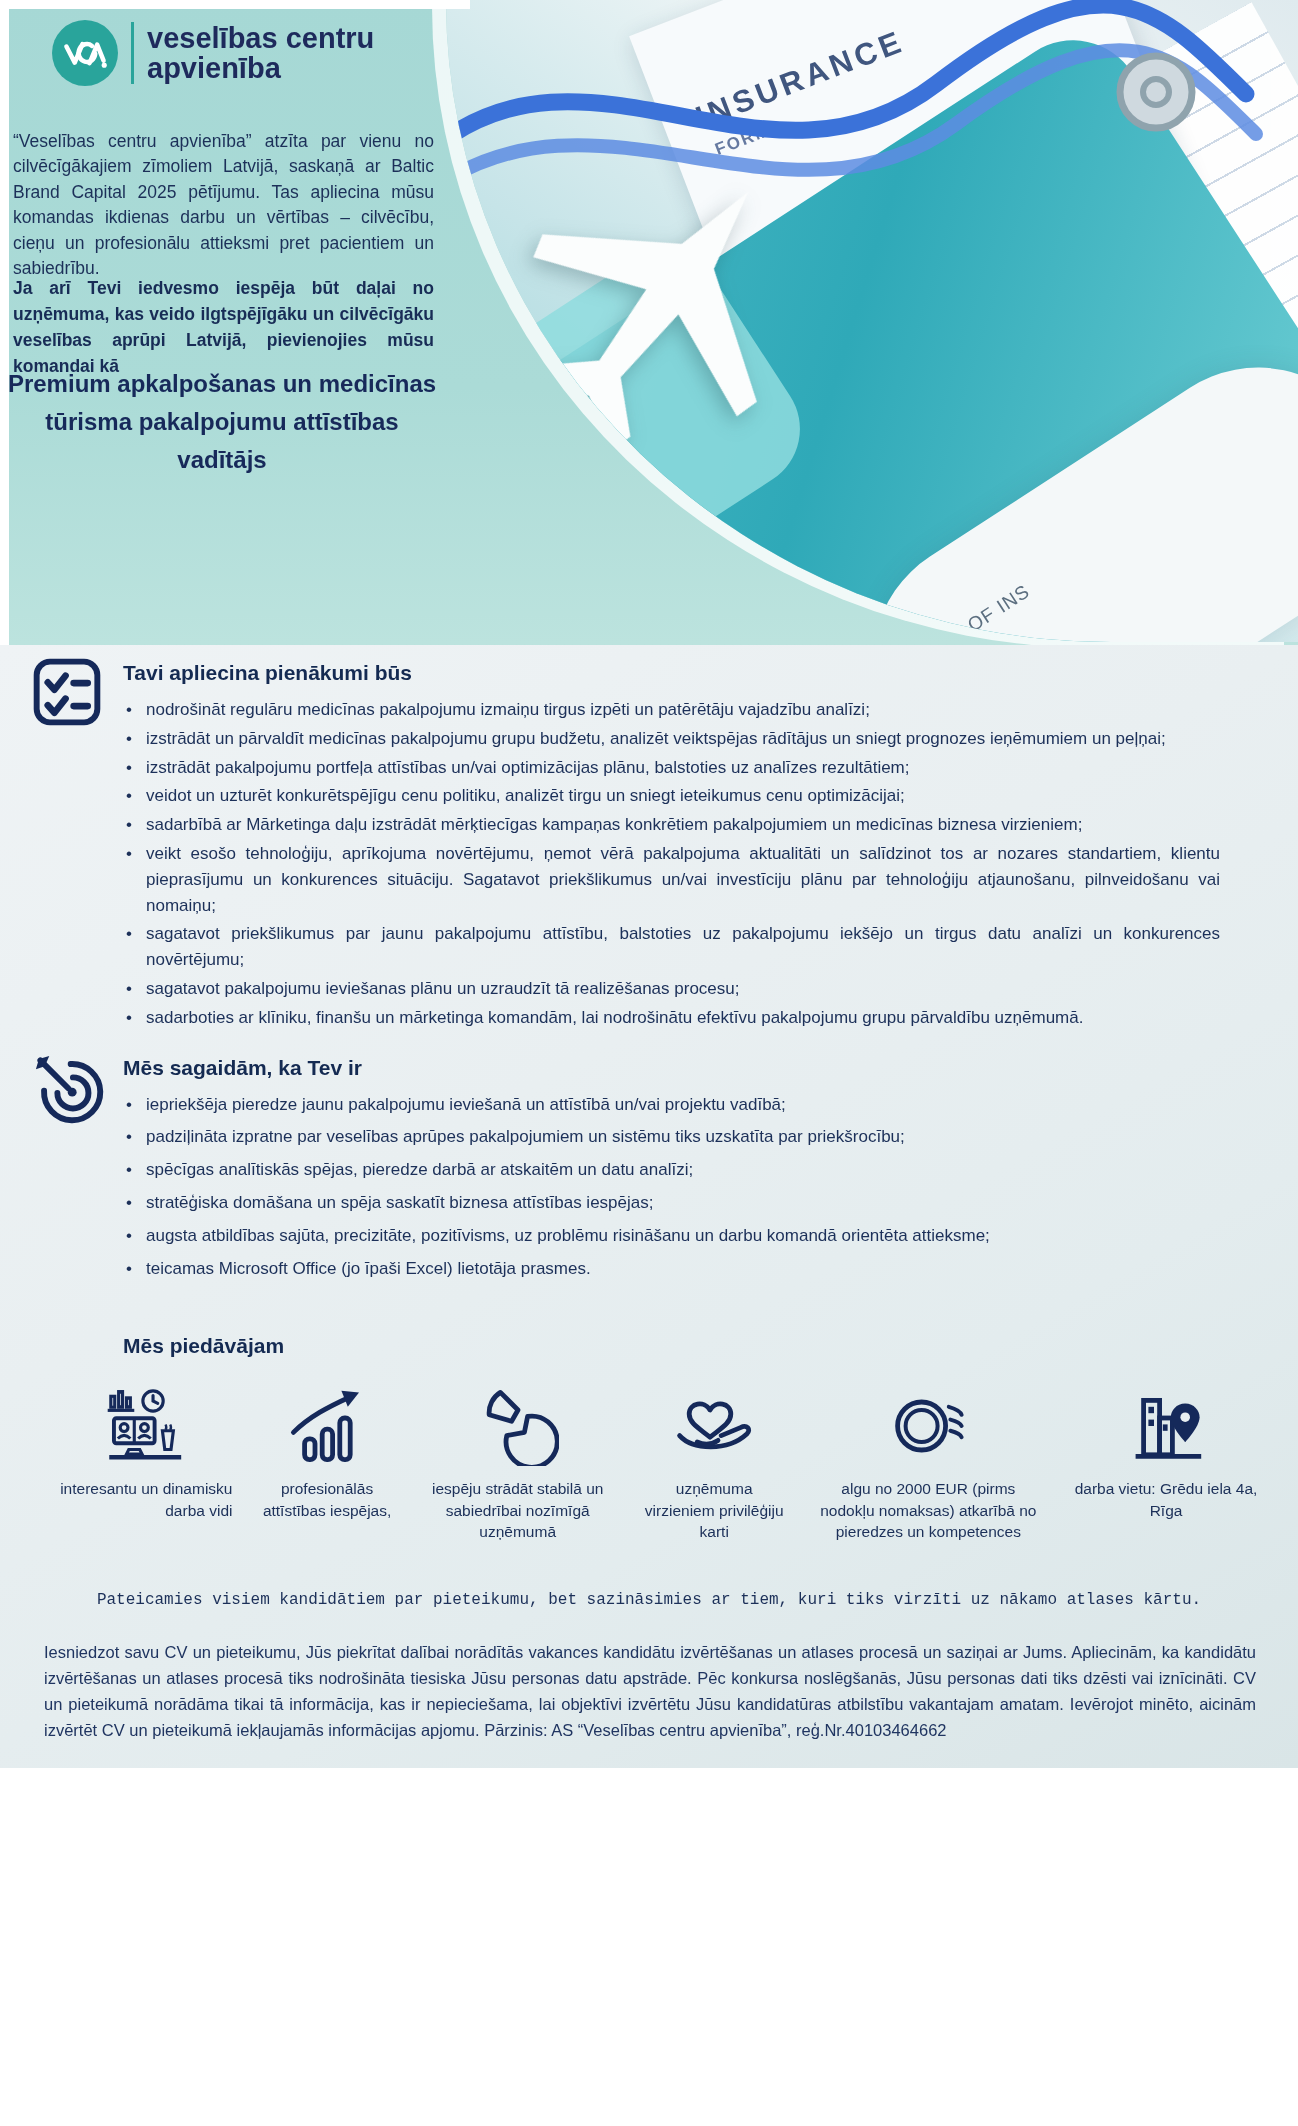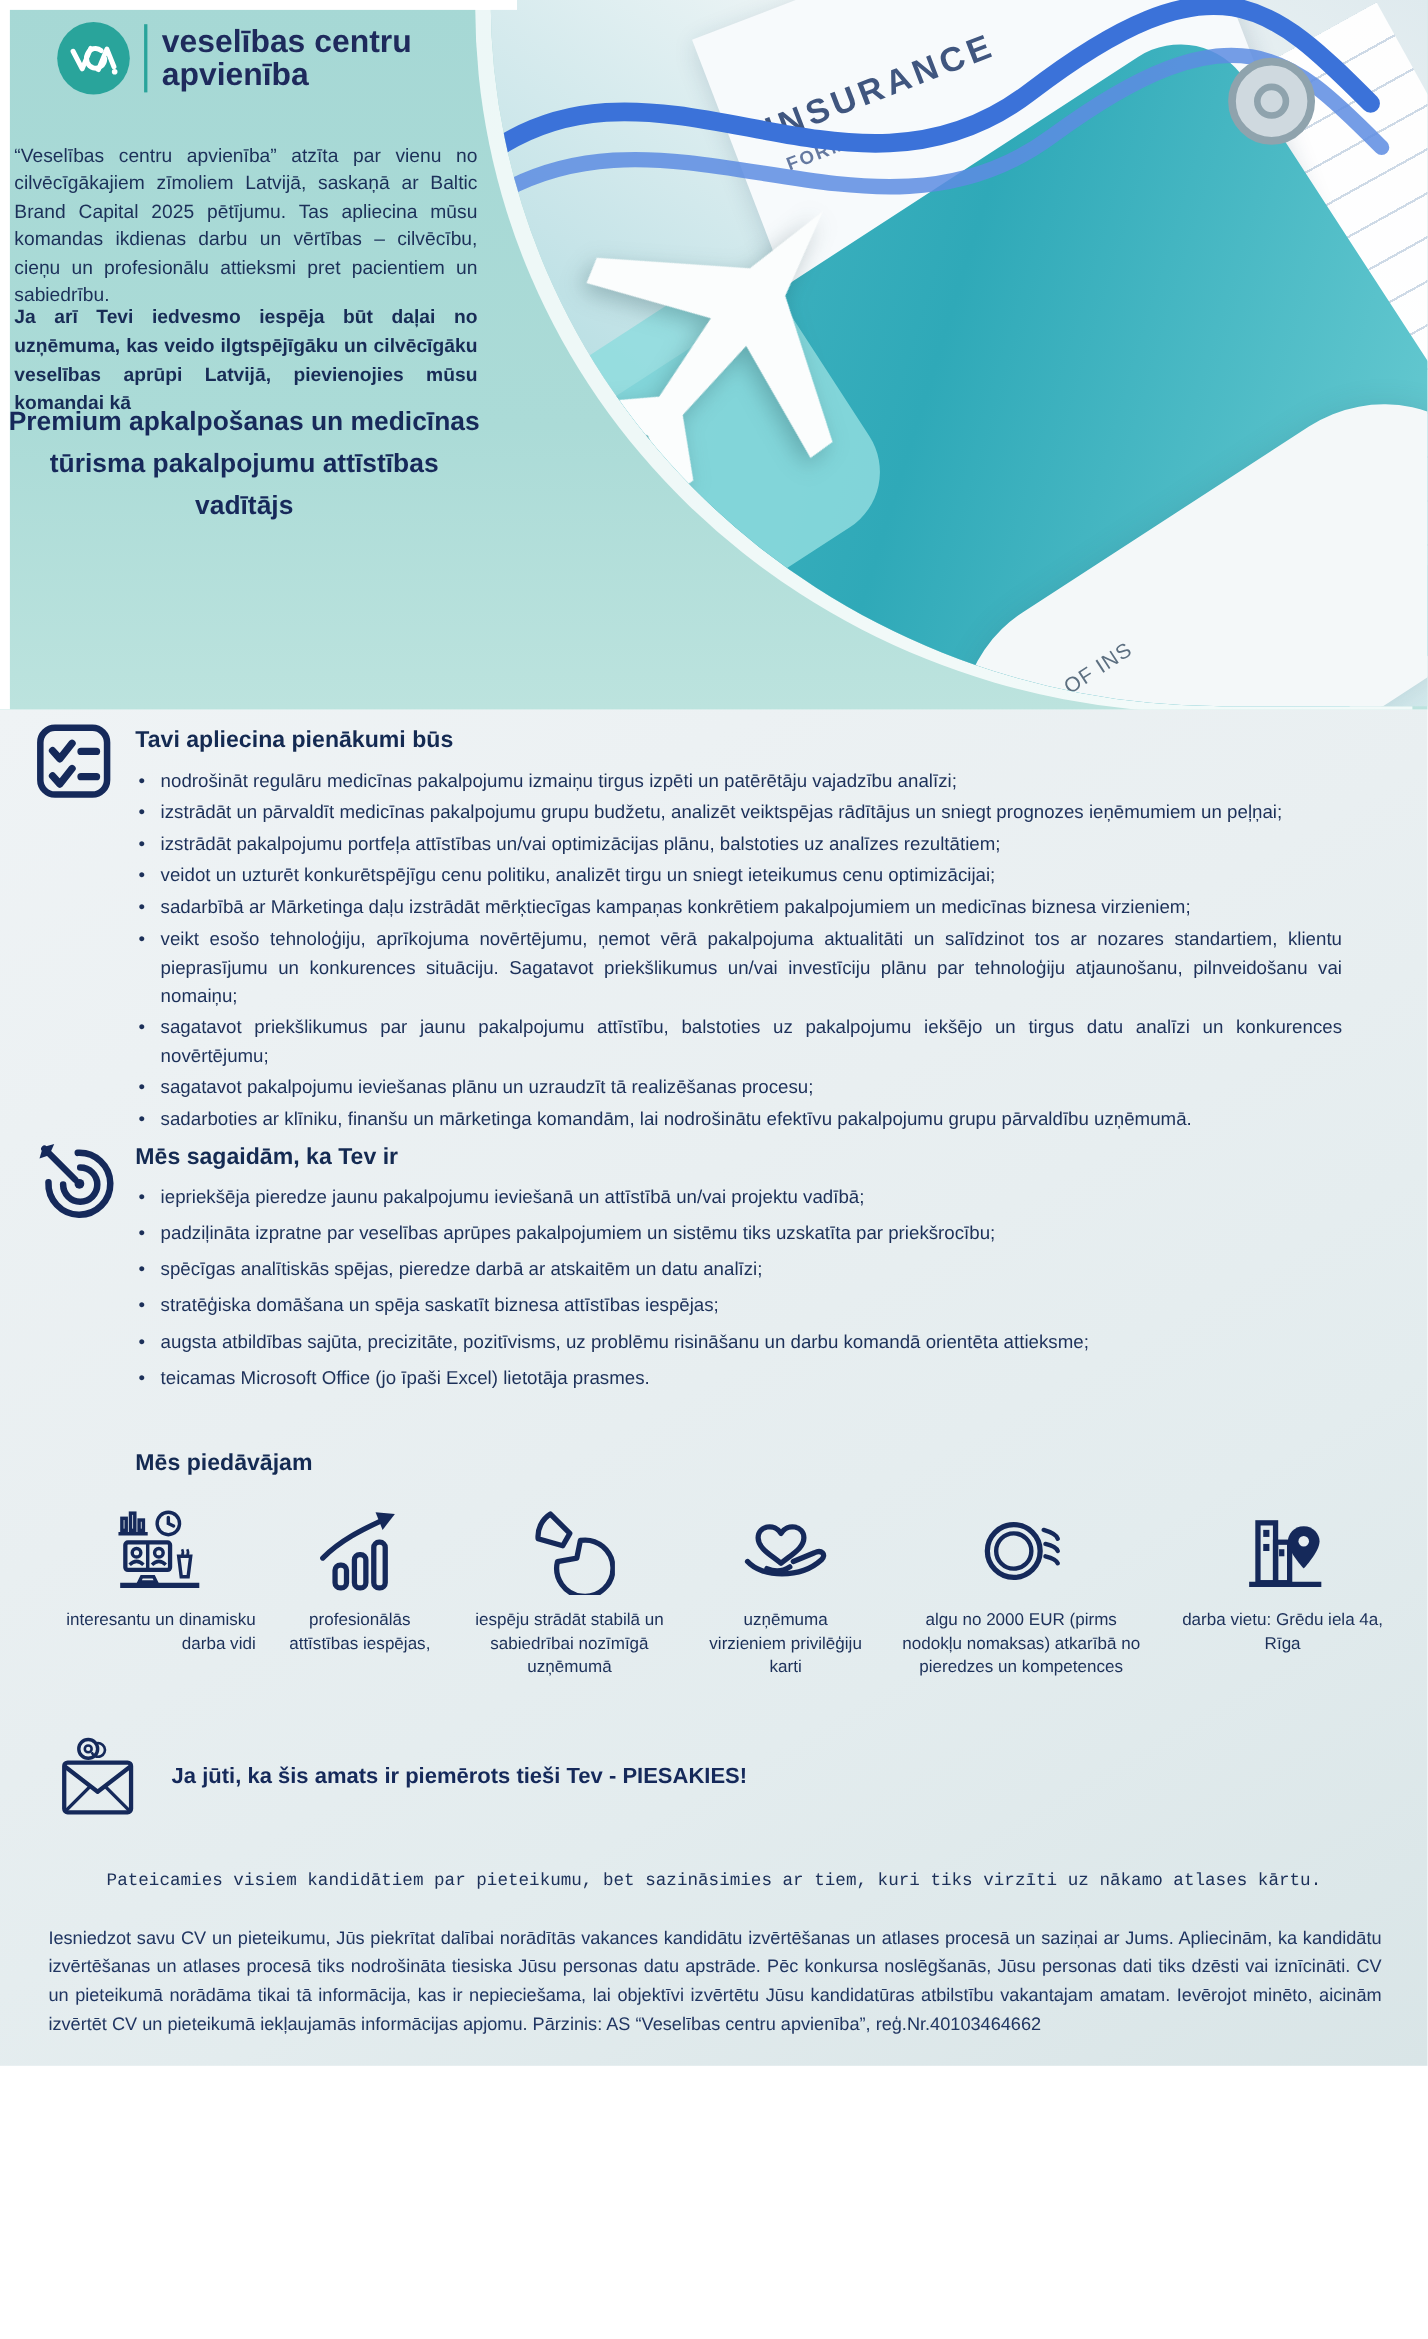--- a/index.html
+++ b/index.html
@@ -37,21 +37,21 @@
   .logo-divider{width:3px;height:62px;background:#29a49b;flex:none;}
   .logo-text{font-size:29px;line-height:30px;font-weight:700;color:#1e2a5c;}
 
   .p1{position:absolute;top:111px;left:13px;width:421px;font-size:17.5px;line-height:25.6px;text-align:justify;color:#1c3059;}
   .p2{position:absolute;top:257px;left:13px;width:421px;font-size:17.5px;line-height:26px;font-weight:700;text-align:justify;color:#182c56;}
   .jobtitle{position:absolute;top:349px;left:4px;width:436px;text-align:center;font-size:24px;line-height:38px;font-weight:700;color:#17295a;}
 
   
   .main{background:linear-gradient(150deg,#eff3f5 0%,#e9eff1 40%,#e3ecee 68%,#d9e5e7 100%);padding-top:10px;}
   .section{display:flex;align-items:flex-start;}
-  .section + .section{}
+  .section + .section{margin-top:16px;}
   .section-icon{width:74px;margin-left:30px;flex:none;}
   .section-body{flex:1;margin-left:19px;margin-right:78px;}
   .sec-title{font-size:21px;font-weight:700;color:#142a52;margin:6px 0 12px;}
   ul.blist{margin:0;padding:0;list-style:none;}
   ul.blist li{position:relative;padding-left:23px;font-size:17px;line-height:25.8px;text-align:justify;margin-bottom:3px;color:#1c3059;}
   ul.blist.spread li{margin-bottom:7px;}
   ul.blist li::before{content:"•";position:absolute;left:3px;top:0;color:#1c3059;}
 
   .offer{margin:46px 60px 0 123px;}
   .benefits{display:flex;align-items:flex-start;margin:24px 34px 0 60px;gap:26px;}
@@ -262,30 +262,17 @@
             <rect x="28" y="42" width="7" height="8" fill="#15295a"></rect>
             <path d="M74 22 c11 0 18 9 18 17 c0 12 -18 31 -18 31 s-18 -19 -18 -31 c0 -8 7 -17 18 -17 z" fill="#15295a"></path>
             <circle cx="74" cy="39" r="6" fill="#e7eef0"></circle>
             <line x1="12" y1="88" x2="94" y2="88" stroke="#15295a" stroke-width="6"></line>
           </svg>
         </div>
         <div class="blabel">darba vietu: Grēdu iela 4a, Rīga</div>
       </div>
     </div>
 
-    <div class="cta">
-      <div>
-        <svg width="86" height="74" viewBox="0 0 110 95">
-          <circle cx="36" cy="14" r="11" fill="none" stroke="#15295a" stroke-width="4"></circle>
-          <circle cx="36" cy="14" r="4" fill="none" stroke="#15295a" stroke-width="3"></circle>
-          <path d="M40 18 a8 8 0 1 0 4 -10" fill="none" stroke="#15295a" stroke-width="3"></path>
-          <rect x="8" y="30" width="78" height="58" rx="4" fill="none" stroke="#15295a" stroke-width="5"></rect>
-          <path d="M8 34 L47 64 L86 34" fill="none" stroke="#15295a" stroke-width="5" stroke-linejoin="round"></path>
-          <path d="M10 86 L38 58 M84 86 L56 58" fill="none" stroke="#15295a" stroke-width="4"></path>
-        </svg>
-      </div>
-      <div class="cta-text">Ja jūti, ka šis amats ir piemērots tieši Tev - PIESAKIES!</div>
-    </div>
 
     <p class="thanks">Pateicamies visiem kandidātiem par pieteikumu, bet sazināsimies ar tiem, kuri tiks virzīti uz nākamo atlases kārtu.</p>
     <p class="legal">Iesniedzot savu CV un pieteikumu, Jūs piekrītat dalībai norādītās vakances kandidātu izvērtēšanas un atlases procesā un saziņai ar Jums. Apliecinām, ka kandidātu izvērtēšanas un atlases procesā tiks nodrošināta tiesiska Jūsu personas datu apstrāde. Pēc konkursa noslēgšanās, Jūsu personas dati tiks dzēsti vai iznīcināti. CV un pieteikumā norādāma tikai tā informācija, kas ir nepieciešama, lai objektīvi izvērtētu Jūsu kandidatūras atbilstību vakantajam amatam. Ievērojot minēto, aicinām izvērtēt CV un pieteikumā iekļaujamās informācijas apjomu. Pārzinis: AS “Veselības centru apvienība”, reģ.Nr.40103464662</p>
   </div>
 </div>
 
 </body></html>

